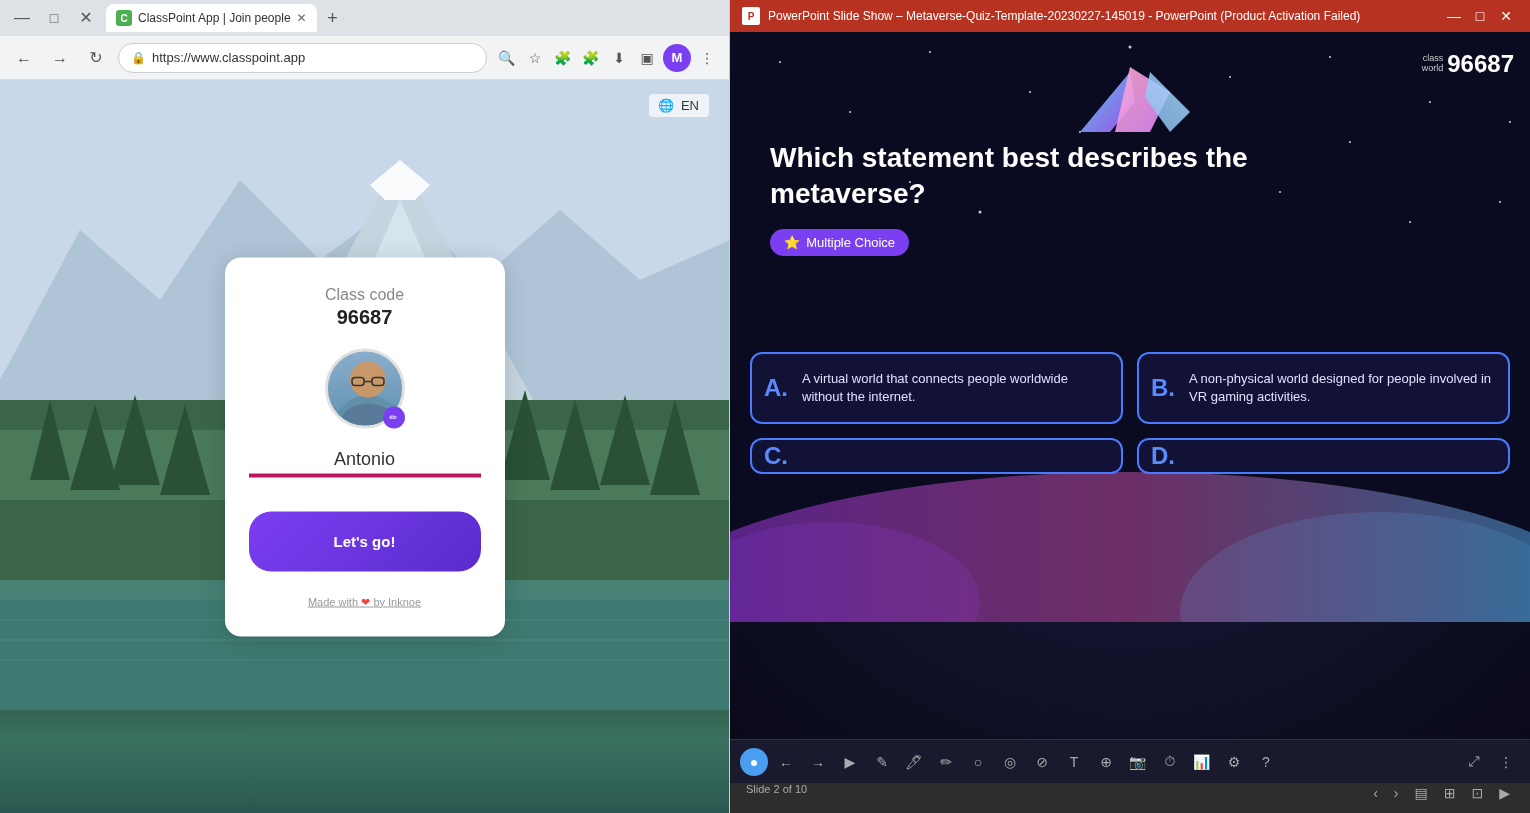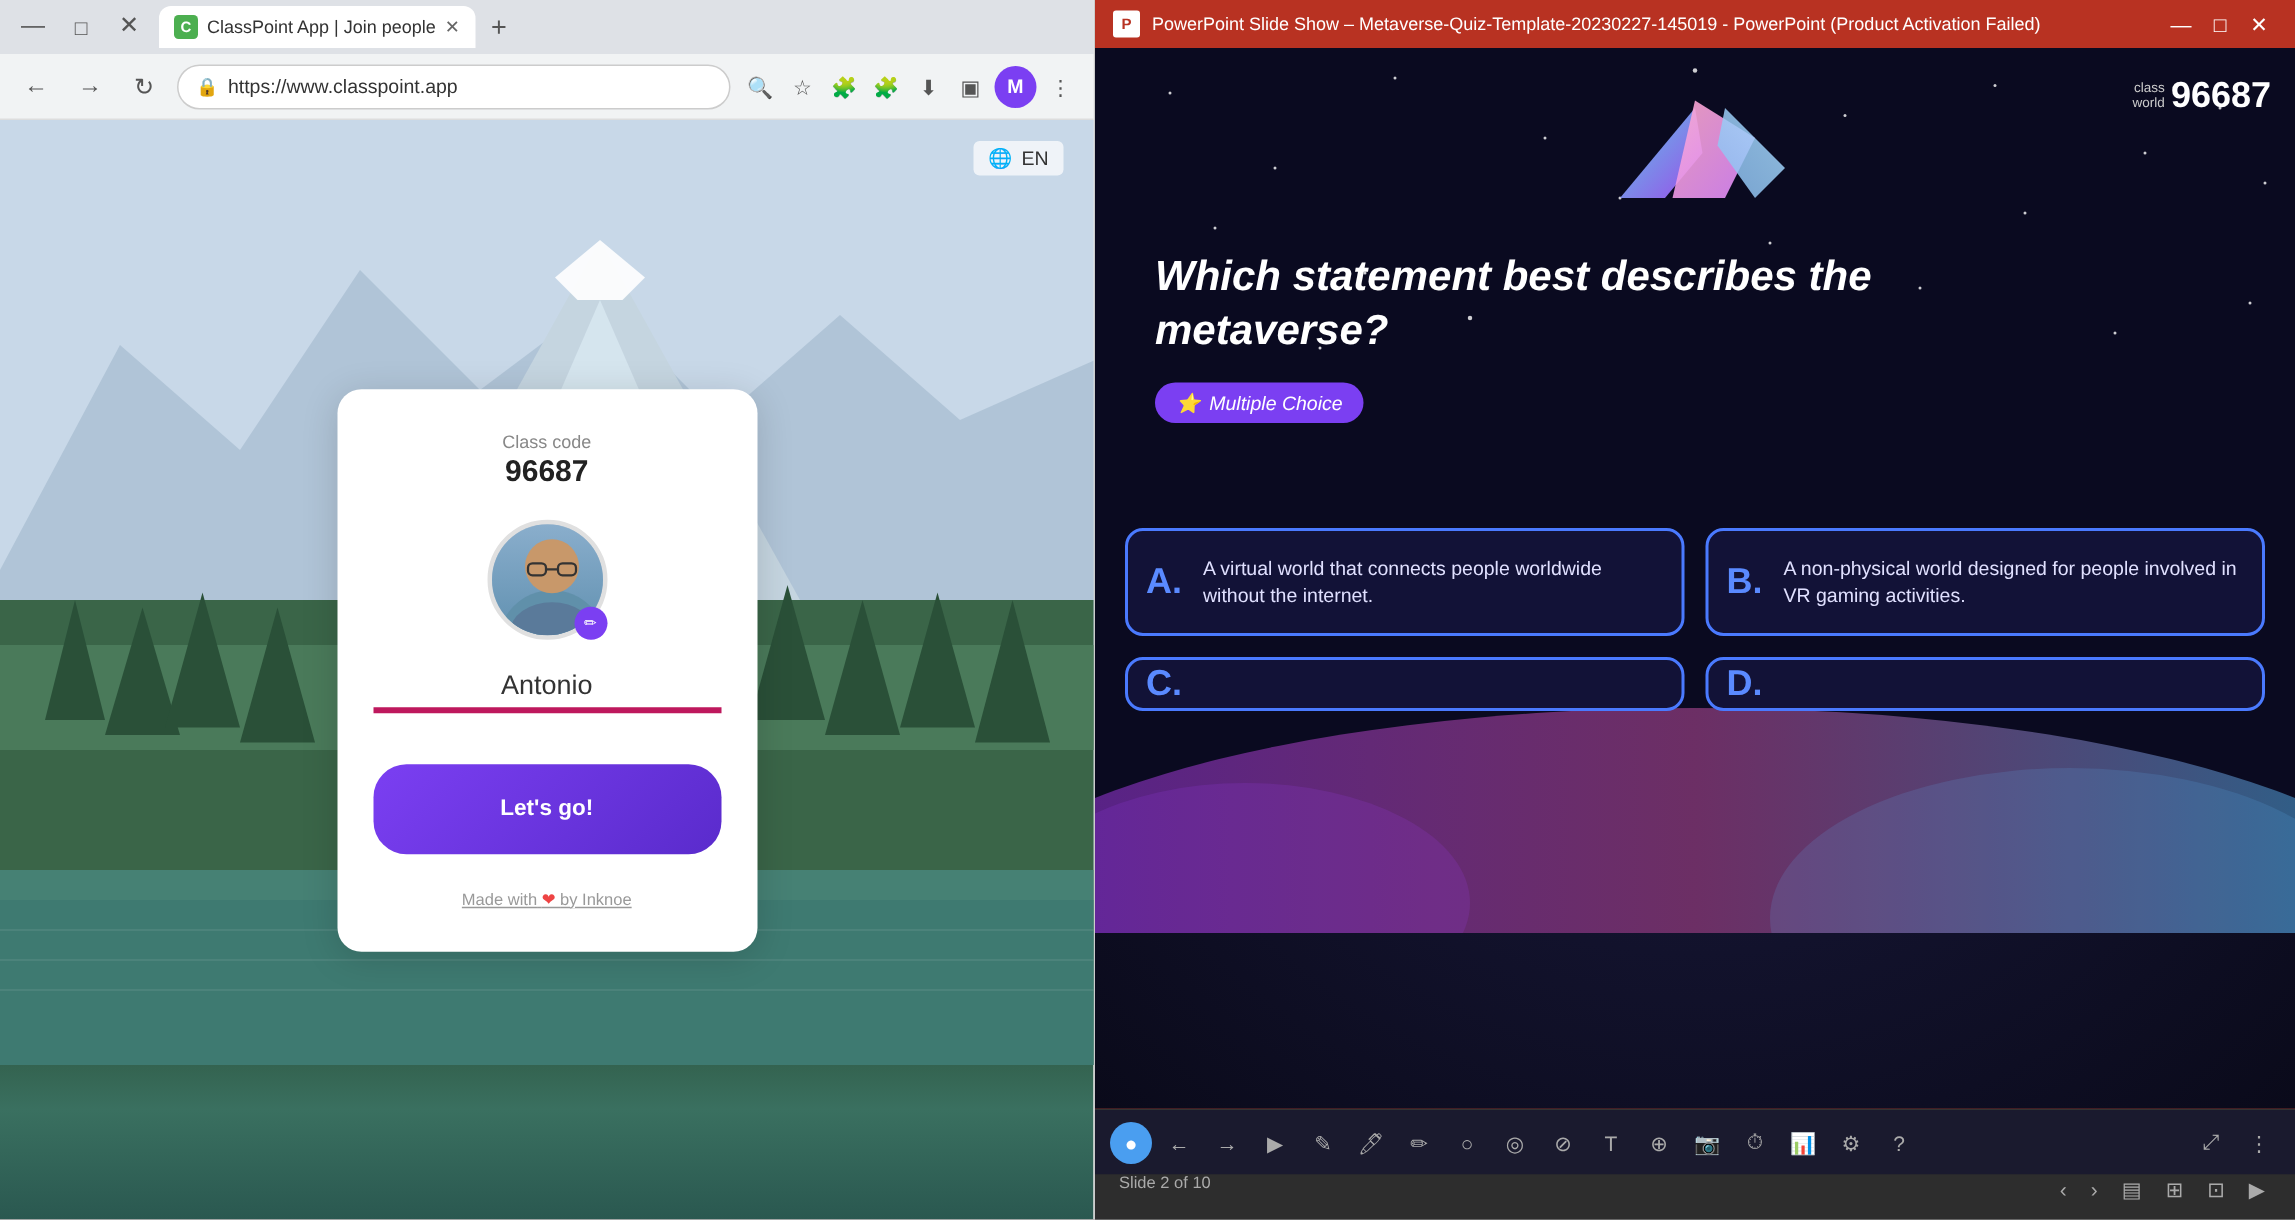--- a/index.html
+++ b/index.html
@@ -193,21 +193,21 @@
       transform: translate(-50%, -50%);
       width: 280px;
       background: white;
       border-radius: 16px;
       padding: 28px 24px;
       text-align: center;
       box-shadow: 0 4px 24px rgba(0,0,0,0.15);
     }
 
     .class-code-label {
-      font-size: 12px;
+      font-size: 16px;
       color: #888;
       margin-bottom: 2px;
     }
 
     .class-code-value {
       font-size: 20px;
       font-weight: 600;
       color: #222;
       margin-bottom: 20px;
     }
@@ -335,21 +335,21 @@
       background: transparent;
       border: none;
       color: white;
       cursor: pointer;
       font-size: 14px;
       display: flex; align-items: center; justify-content: center;
     }
 
     .ppt-content {
       flex: 1;
-      background: #7f1d1d;
+      background: #000000;
       position: relative;
       overflow: hidden;
     }
 
     
     .stars-bg {
       position: absolute;
       top: 0; left: 0;
       width: 100%;
       height: 100%;
@@ -385,24 +385,23 @@
     }
 
     .class-code-number {
       font-size: 24px;
       font-weight: bold;
       color: white;
     }
 
     .question-area {
       position: absolute;
-      top: 134px;
+      top: 108px;
       left: 40px;
       right: 40px;
-      font-style: italic;
     }
 
     .question-title {
       font-size: 28px;
       font-weight: bold;
       color: white;
       line-height: 1.3;
       margin-bottom: 12px;
       max-width: 480px;
     }

